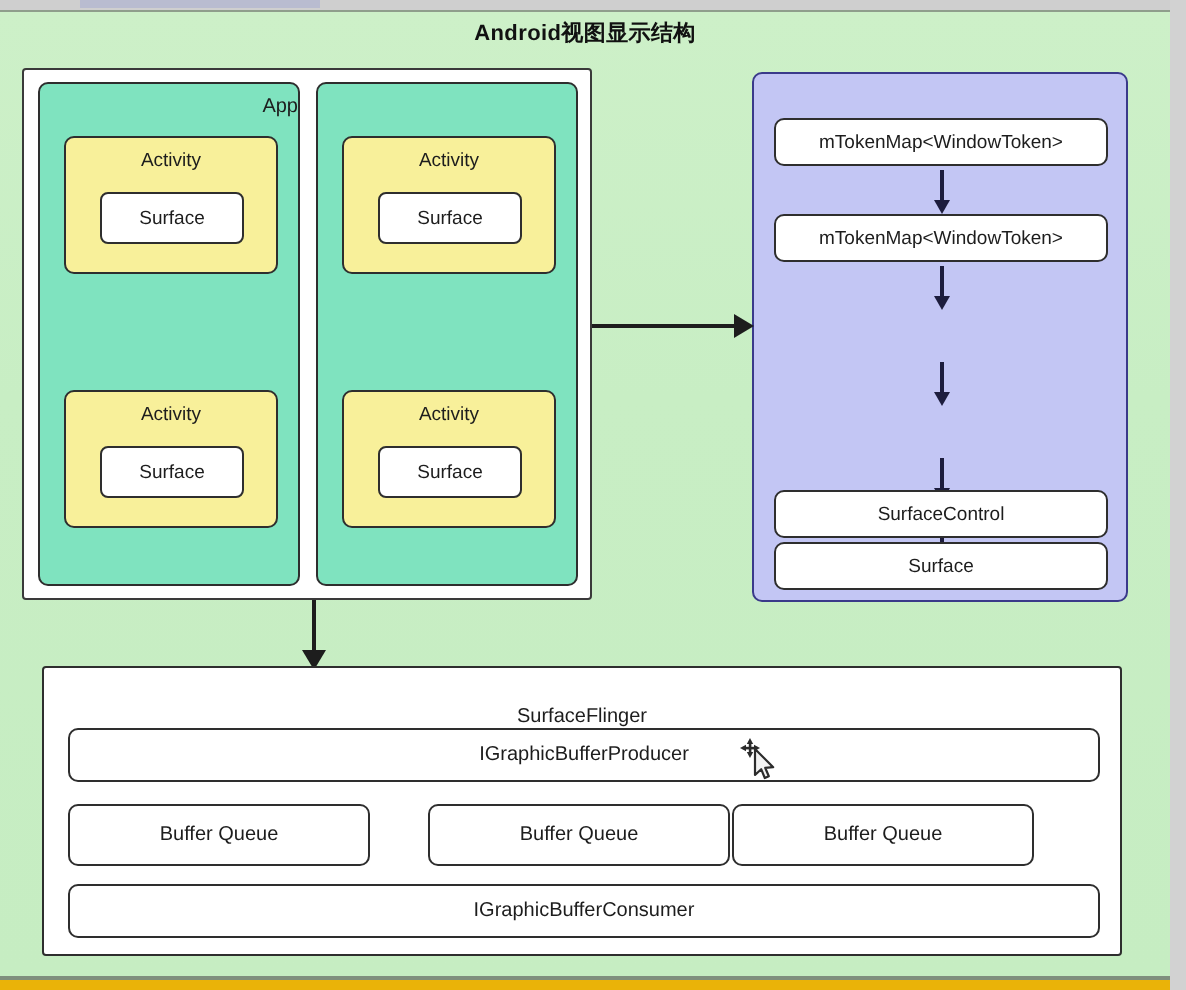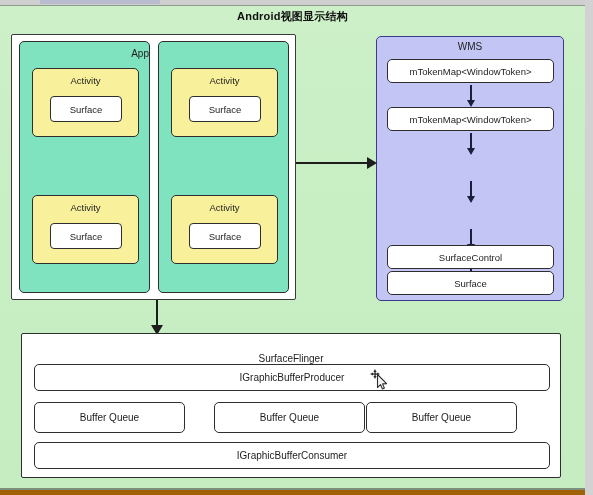--- a/index.html
+++ b/index.html
@@ -12,21 +12,21 @@
     height: 495px;
     font-family: "Liberation Sans", "DejaVu Sans", sans-serif;
     overflow: hidden;
   }
 
   
   #viewport {
     position: relative;
     width: 593px;
     height: 495px;
-    background: #a16207;
+    background: #eab308;
     overflow: hidden;
   }
   .top-strip {
     position: absolute;
     left: 0; top: 0;
     width: 593px; height: 5px;
     background: #cfcfcf;
   }
   .top-strip-inner {
     position: absolute;
@@ -323,21 +323,20 @@
 
         <div class="activity-box activity-bottom">
           <div class="activity-label">Activity</div>
           <div class="surface-box">Surface</div>
         </div>
       </div>
 
     </div>
 
     <div id="wms-panel">
-      <div class="wms-label">WMS</div>
 
       <div class="wms-node" style="top:22px">mTokenMap&lt;WindowToken&gt;</div>
       <div class="wms-arrow" style="top:48px"></div>
 
       <div class="wms-node" style="top:70px">mTokenMap&lt;WindowToken&gt;</div>
       <div class="wms-arrow" style="top:96px"></div>
 
       <div class="wms-arrow" style="top:144px"></div>
 
       <div class="wms-arrow" style="top:192px"></div>

